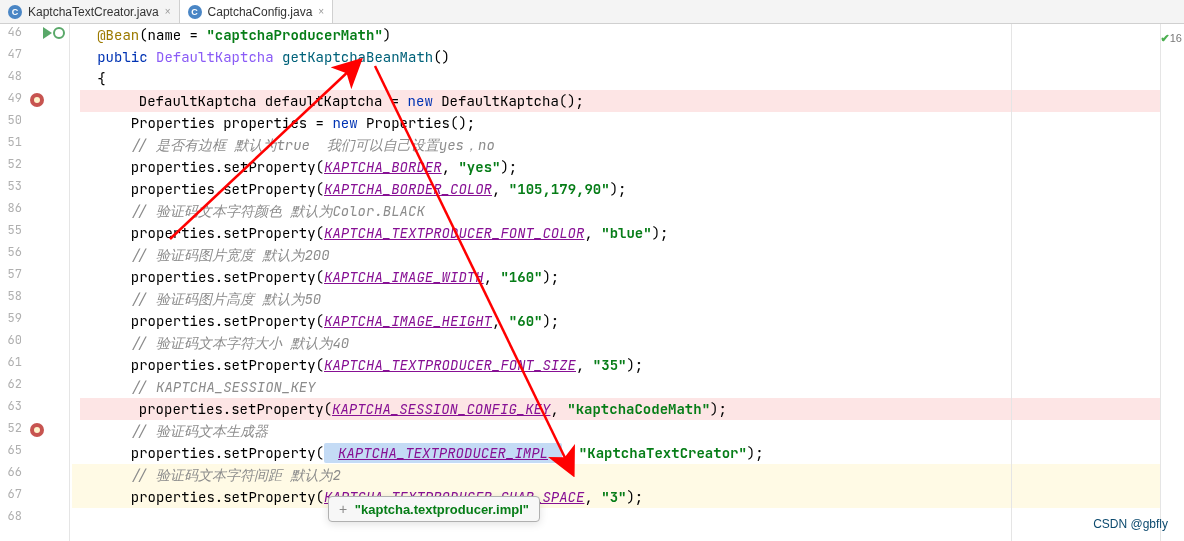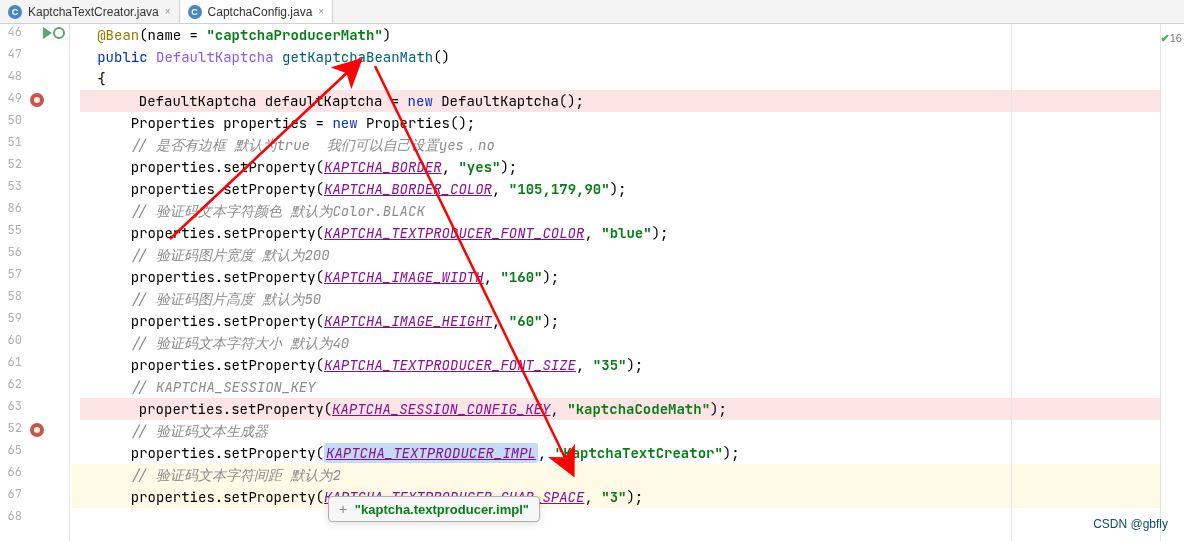--- a/index.html
+++ b/index.html
@@ -125,21 +125,21 @@
       height: 22px;
       line-height: 22px;
       white-space: pre;
       font-size: 14px;
     }
     .hl-red { background: #fde5e5; margin-left: 8px; }
     .hl-yellow { background: #fffae5; }
     .sel {
       background: #c4dbf5;
       border-radius: 2px;
-      padding: 1px 2px;
+      padding: 1px 14px;
     }
     .anno { color: #9c7a00; }
     .kw { color: #0033b3; font-weight: normal; }
     .str { color: #067d17; font-weight: bold; }
     .const { color: #871094; font-style: italic; text-decoration: underline; }
     .method { color: #00627a; }
     .plain { color: #000; }
     .comment { color: #8c8c8c; font-style: italic; }
     .type { color: #8b5cf6; }
     .paren { color: #000; }

